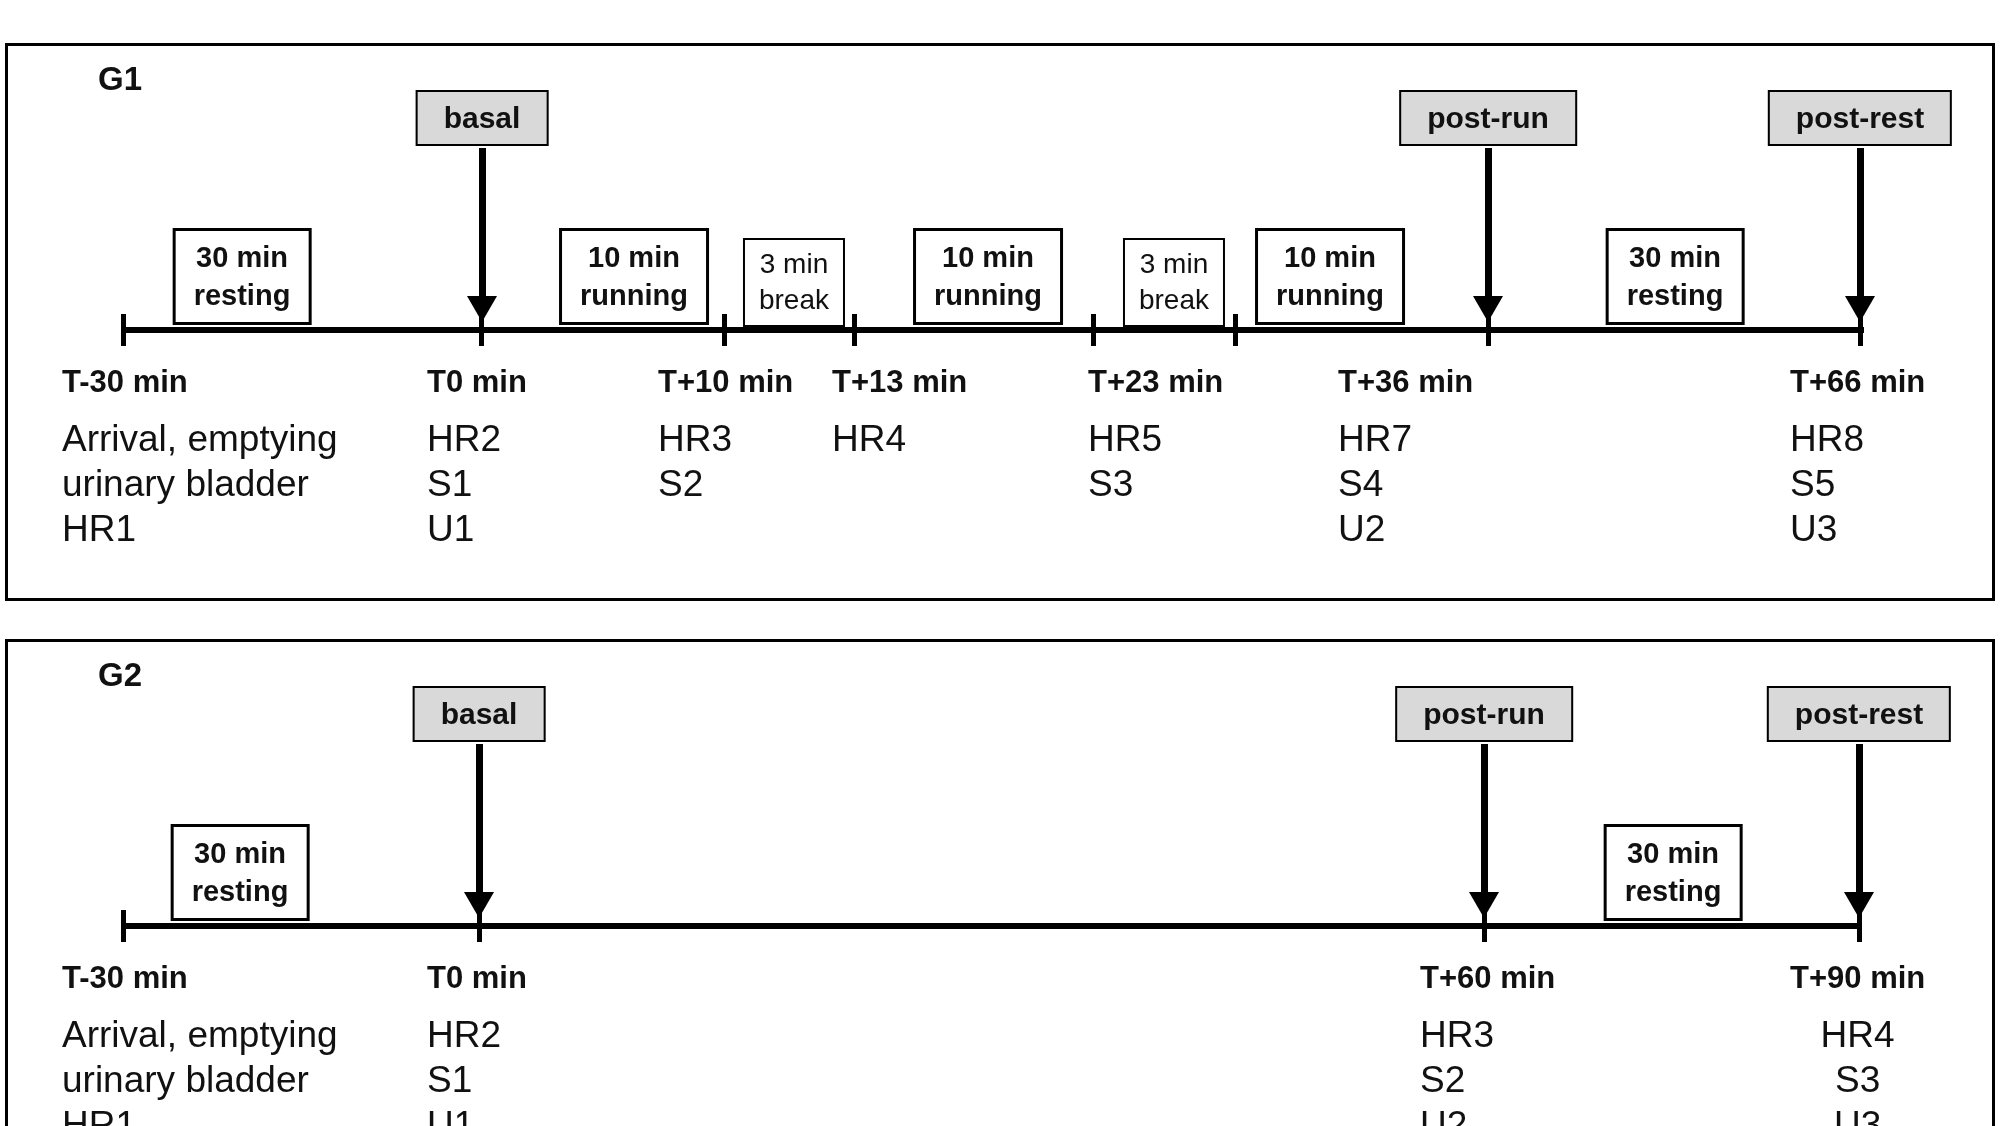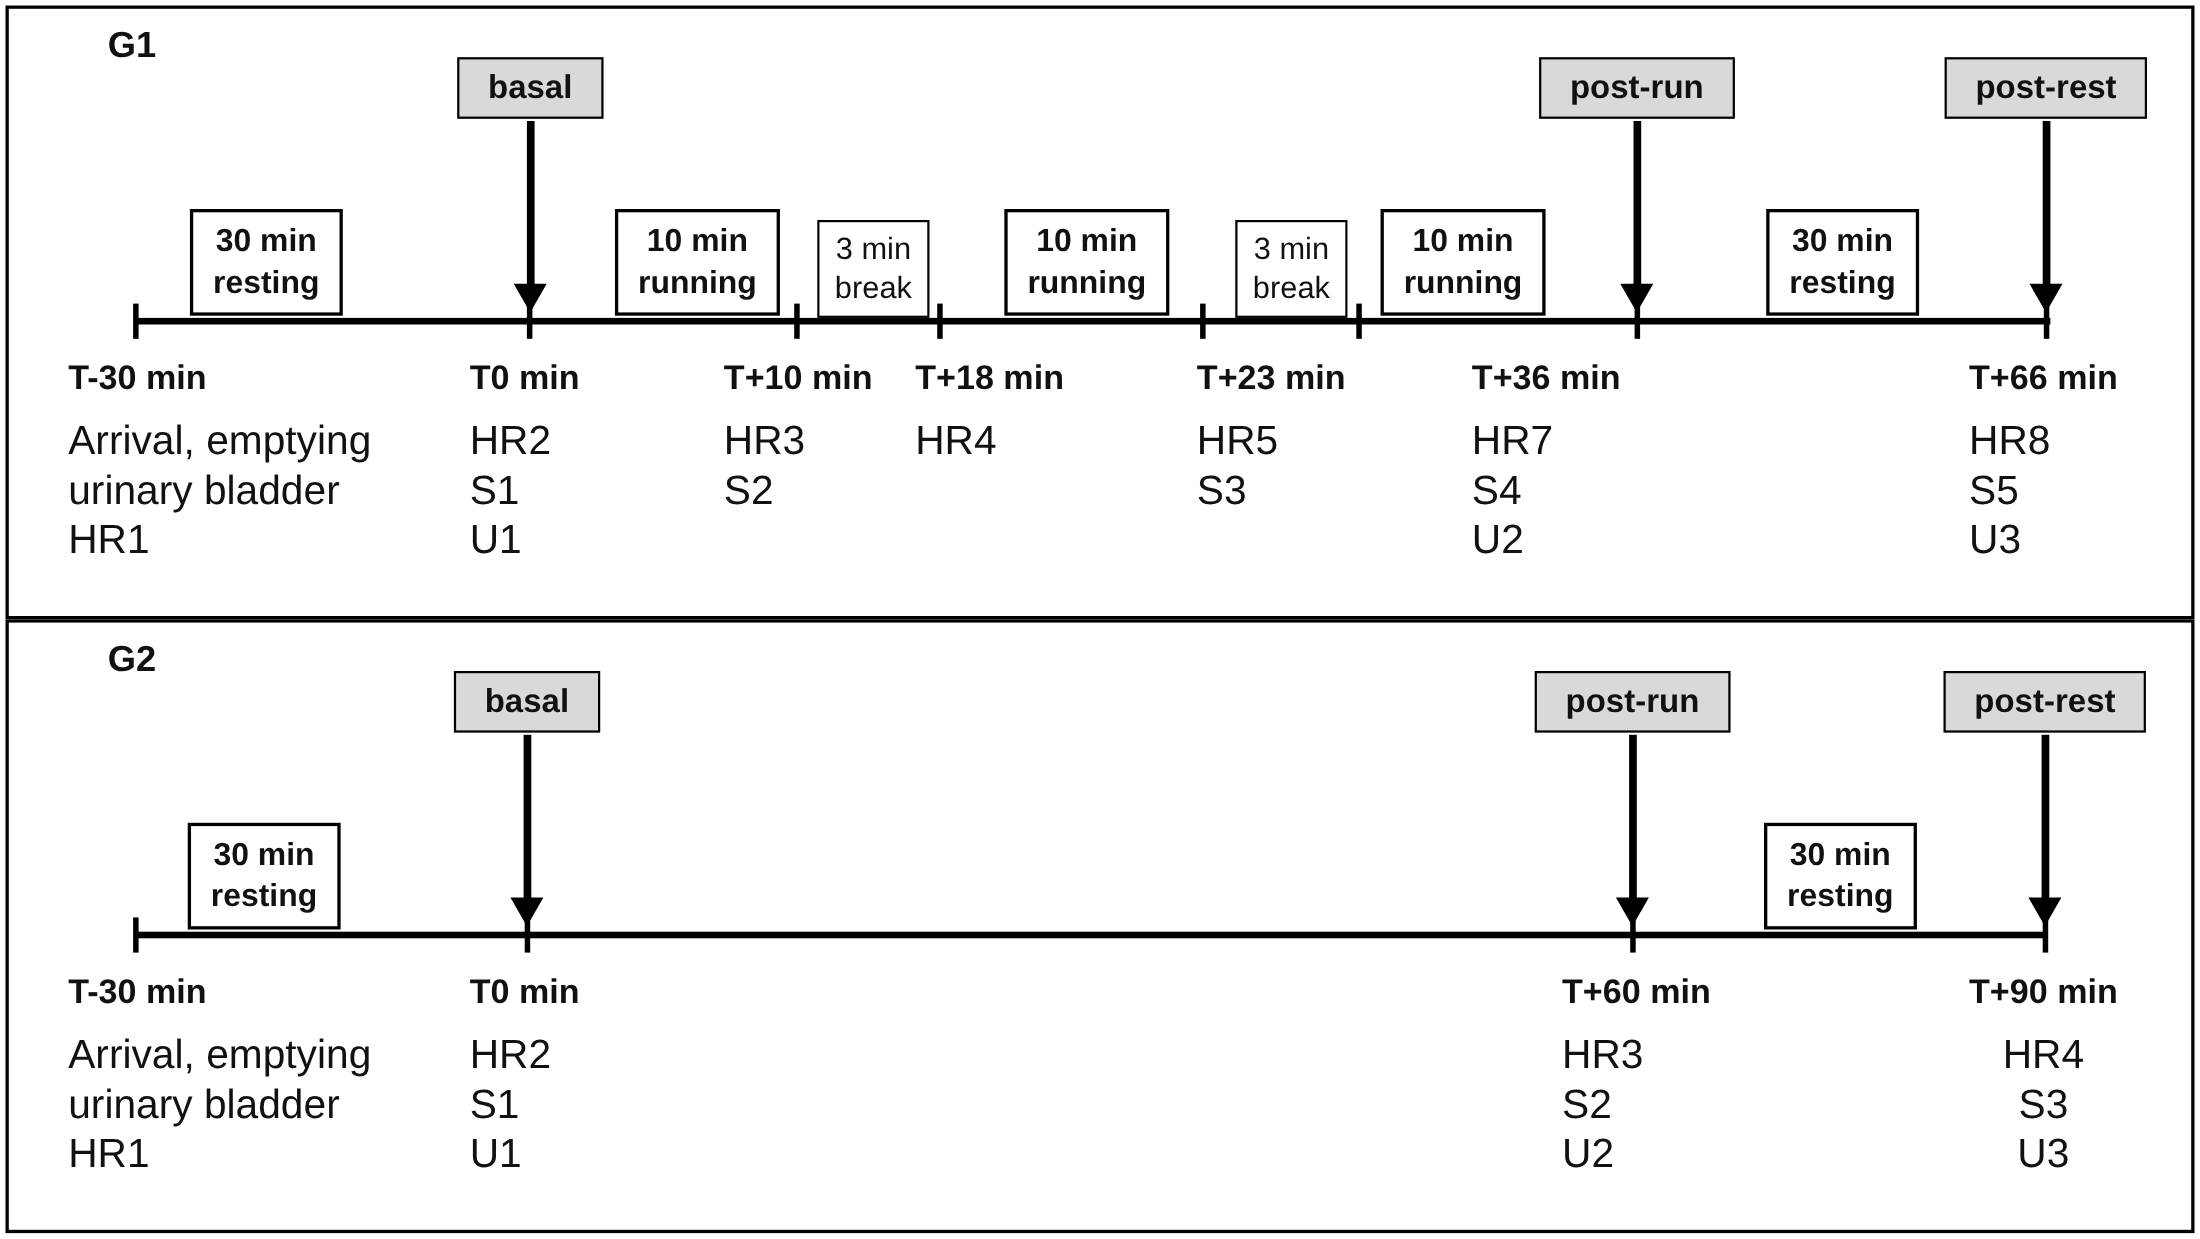--- a/index.html
+++ b/index.html
@@ -9,20 +9,21 @@
     font-family: "Liberation Sans", sans-serif;
     color: #111111;
     overflow: hidden;
   }
   .figure { width: 2000px; height: 1126px; padding: 5px; }
   .panel {
     position: relative;
     width: 1990px; height: 558px;
     border: 3px solid #000;
     background: #ffffff;
+    margin-top: 38px;
   }
   .panel-label {
     position: absolute; left: 90px; top: 14px;
     font-size: 33px; font-weight: bold;
   }
   .panel-canvas { position: absolute; inset: 0; }
 
   .timeline-line { position: absolute; height: 6px; background: #000; }
   .tick { position: absolute; width: 5px; height: 32px; background: #000; }
 
@@ -121,21 +122,21 @@
           <div class="tp-line">HR2</div>
           <div class="tp-line">S1</div>
           <div class="tp-line">U1</div>
         </div>
         <div class="timepoint" style="left: 650px; top: 318px;">
           <div class="tp-time">T+10 min</div>
           <div class="tp-line">HR3</div>
           <div class="tp-line">S2</div>
         </div>
         <div class="timepoint" style="left: 824px; top: 318px;">
-          <div class="tp-time">T+18 min</div>
+          <div class="tp-time">T+13 min</div>
           <div class="tp-line">HR4</div>
         </div>
         <div class="timepoint" style="left: 1080px; top: 318px;">
           <div class="tp-time">T+23 min</div>
           <div class="tp-line">HR5</div>
           <div class="tp-line">S3</div>
         </div>
         <div class="timepoint" style="left: 1330px; top: 318px;">
           <div class="tp-time">T+36 min</div>
           <div class="tp-line">HR7</div>

